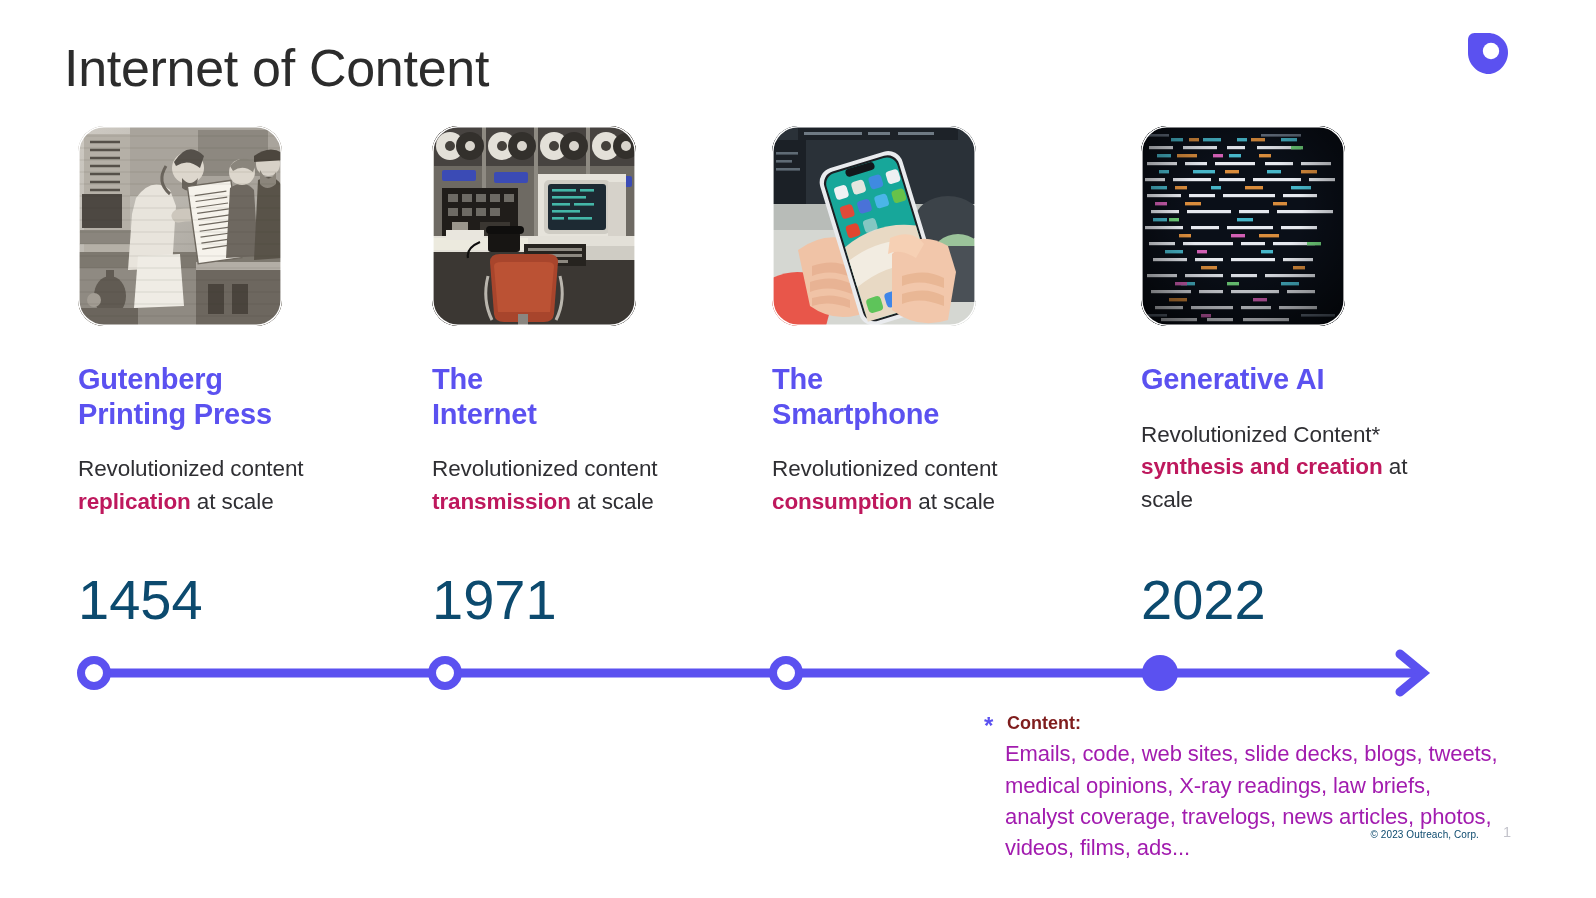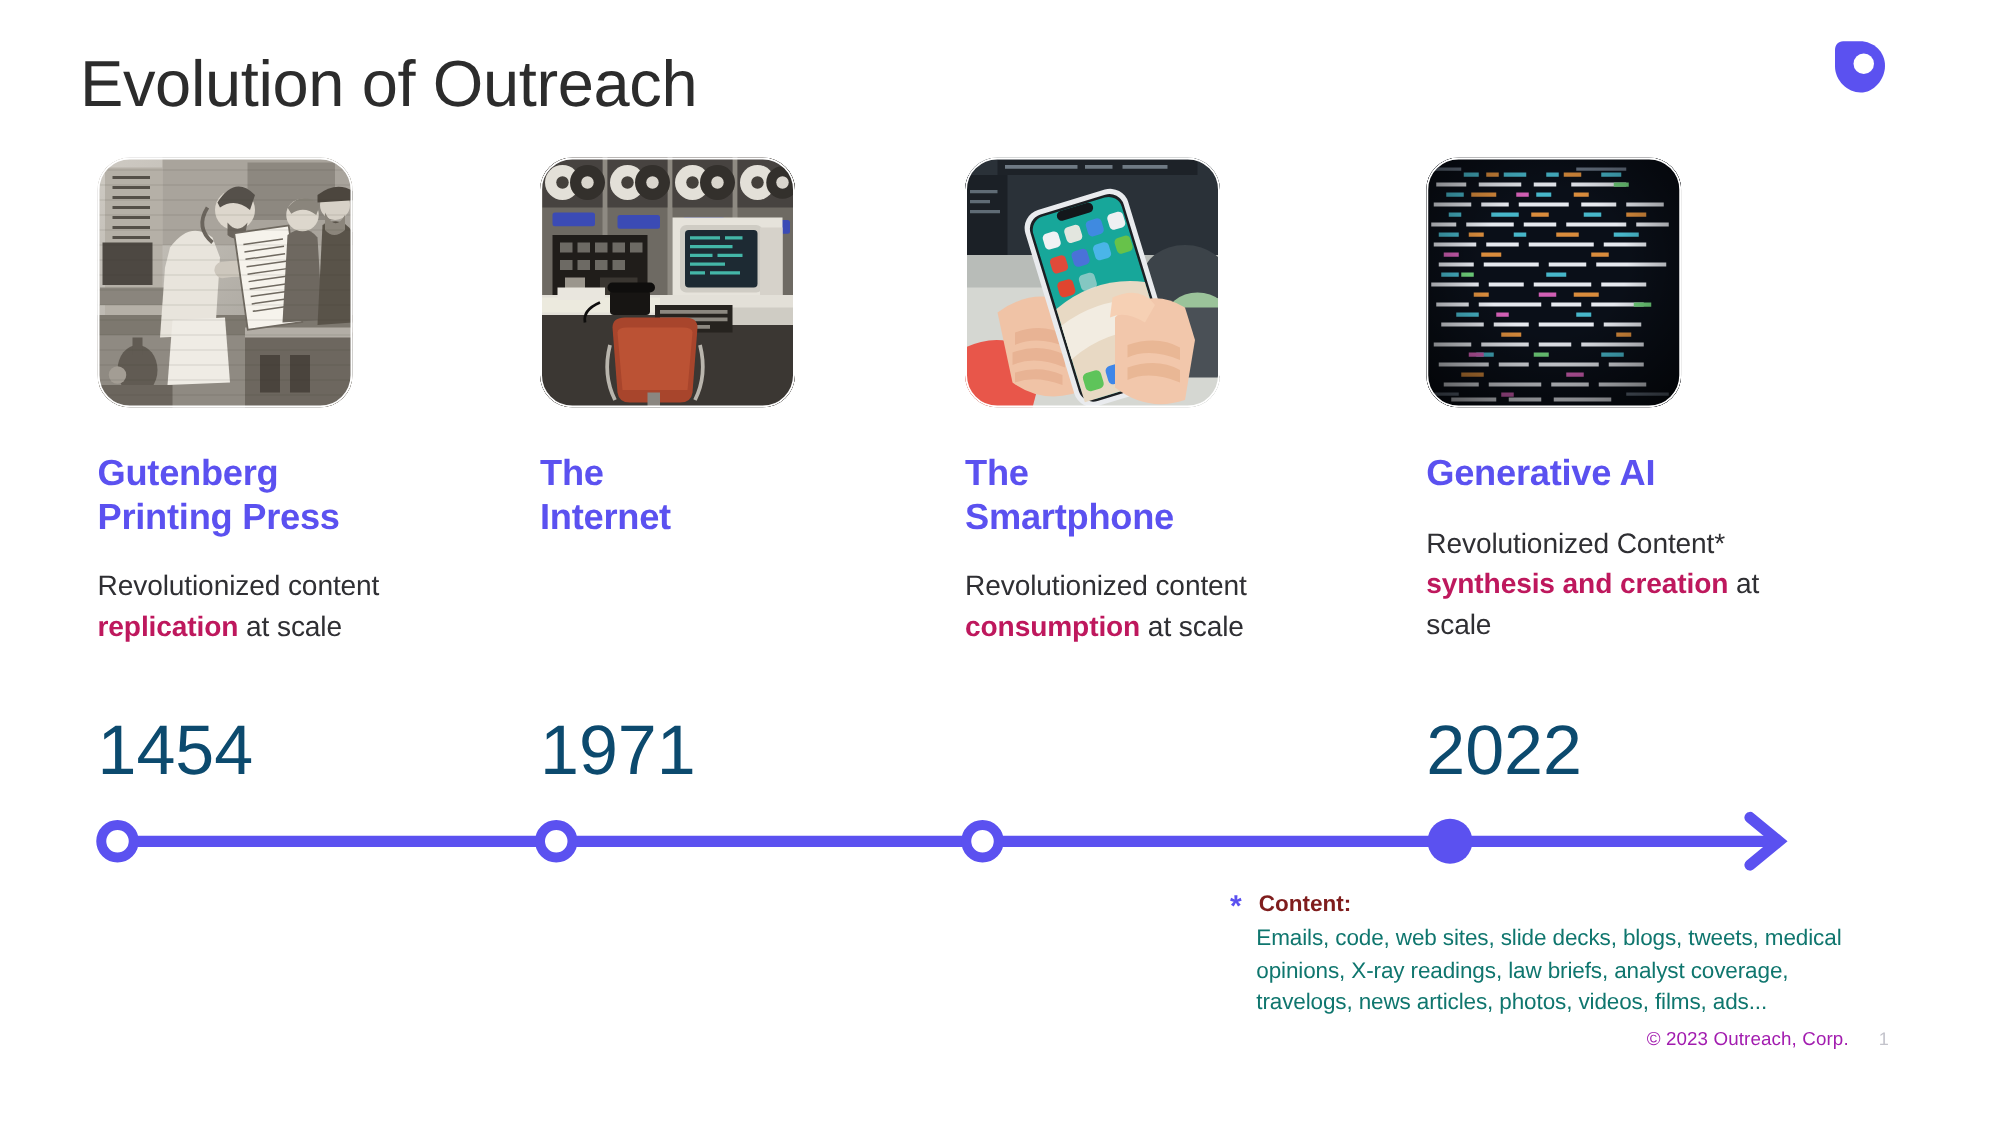--- a/index.html
+++ b/index.html
@@ -61,40 +61,40 @@
   .footnote { position: absolute; left: 984px; top: 712px; width: 540px; }
   .footnote-star {
     position: absolute; left: 0; top: 2px;
     color: #5b51f0; font-size: 24px; font-weight: 700; line-height: 1;
   }
   .footnote-label {
     margin-left: 23px; font-size: 18px; font-weight: 700; color: #7f1d1d; line-height: 1.3;
   }
   .footnote-text {
     margin-left: 21px; margin-top: 3px;
-    font-size: 18px; font-weight: 400; color: #0f766e; line-height: 1.42;
+    font-size: 22px; font-weight: 400; color: #a21caf; line-height: 1.42;
     letter-spacing: -0.1px; width: 500px;
   }
 
   
   .footer-copy {
     position: absolute; right: 117px; bottom: 58px;
-    font-size: 15px; color: #a21caf; letter-spacing: 0.1px; white-space: nowrap;
+    font-size: 10px; color: #0c4a6e; letter-spacing: 0.1px; white-space: nowrap;
   }
   .footer-page {
     position: absolute; right: 85px; bottom: 58px;
     font-size: 14.5px; color: #c3c3cb;
   }
 </style>
 </head>
 <body>
 
 <div class="slide">
 
-  <div class="slide-title">Evolution of Outreach</div>
+  <div class="slide-title">Internet of Content</div>
 
   <div class="logo">
     <svg viewBox="0 0 46 46" width="46" height="46" aria-hidden="true">
       <path d="M23 2 C34 2 43 10.5 43 21.5 C43 33 33.5 43 23.5 43 C13 43 3 33.5 3 22 L3 9 C3 5 5.5 2 9.5 2 Z" transform="rotate(0 23 23)" fill="#5b51f0"></path>
       <circle cx="26" cy="20" r="8.2" fill="#ffffff"></circle>
     </svg>
   </div>
 
   <div class="columns">
 
@@ -293,20 +293,21 @@
           <path d="M58 136 q0 -8 10 -8 h48 q10 0 10 8 l-4 52 q-1 8 -10 8 h-40 q-9 0 -10 -8 z" fill="#a8452c"></path>
           <path d="M62 140 q0 -4 8 -4 h44 q8 0 8 4 l-4 46 h-52 z" fill="#bb5234"></path>
           <rect x="86" y="188" width="10" height="12" fill="#8a8680"></rect>
           <path d="M56 150 q-6 24 4 44" stroke="#b9b5ad" stroke-width="3" fill="none"></path>
           <path d="M128 150 q6 24 -4 44" stroke="#b9b5ad" stroke-width="3" fill="none"></path>
           <rect x="0.8" y="0.8" width="202.4" height="198.4" rx="25" fill="none" stroke="#ffffff" stroke-width="1.6"></rect>
         </svg>
       </div>
       <div class="card-title">The
 Internet</div>
+      <div class="card-body"><span>Revolutionized content </span><b>transmission</b><span> at scale</span></div>
       <div class="year">1971</div>
     </div>
 
     <div class="col col-2">
       <div class="thumb">
         <svg viewBox="0 0 204 200" width="204" height="200">
           <rect width="204" height="200" fill="#cfd2d0"></rect>
 
           <rect x="0" y="0" width="204" height="78" fill="#2a3138"></rect>
           <rect x="26" y="2" width="160" height="12" fill="#1d2228"></rect>

